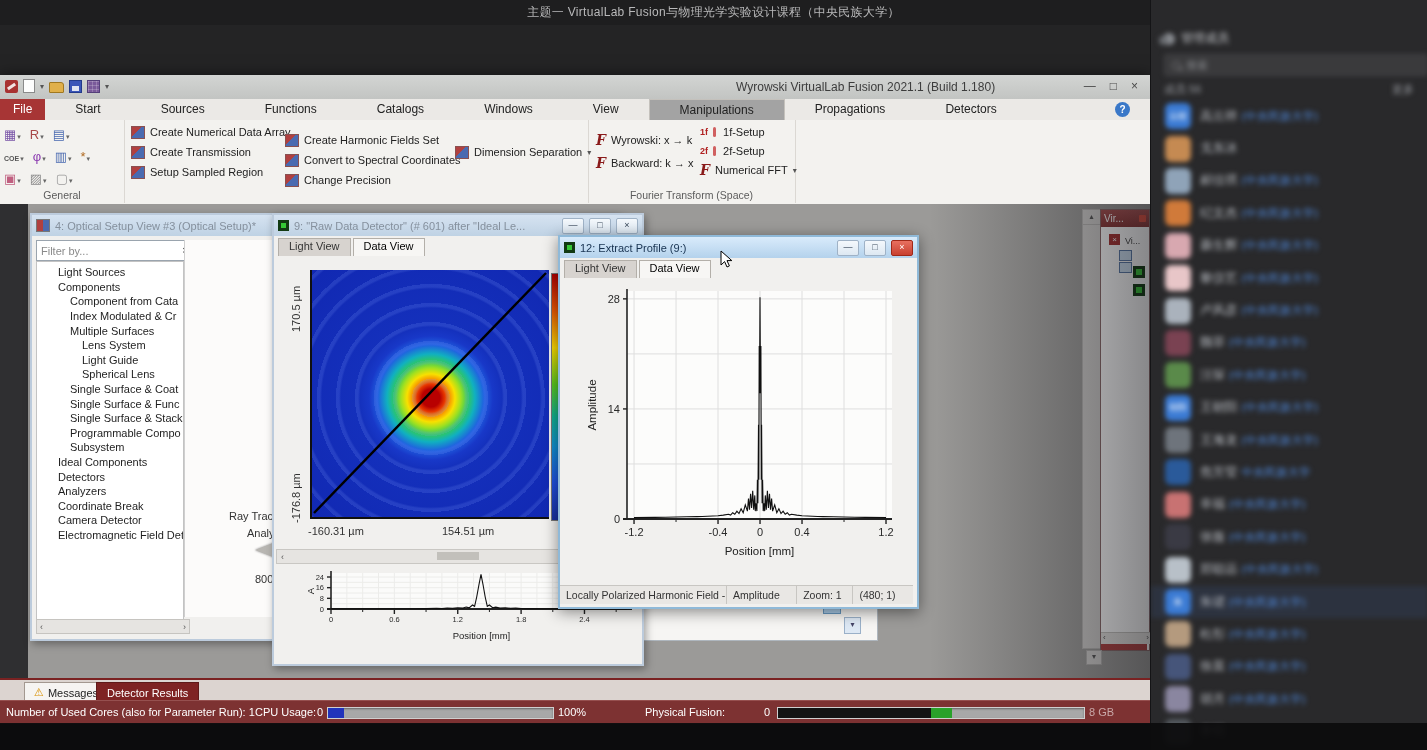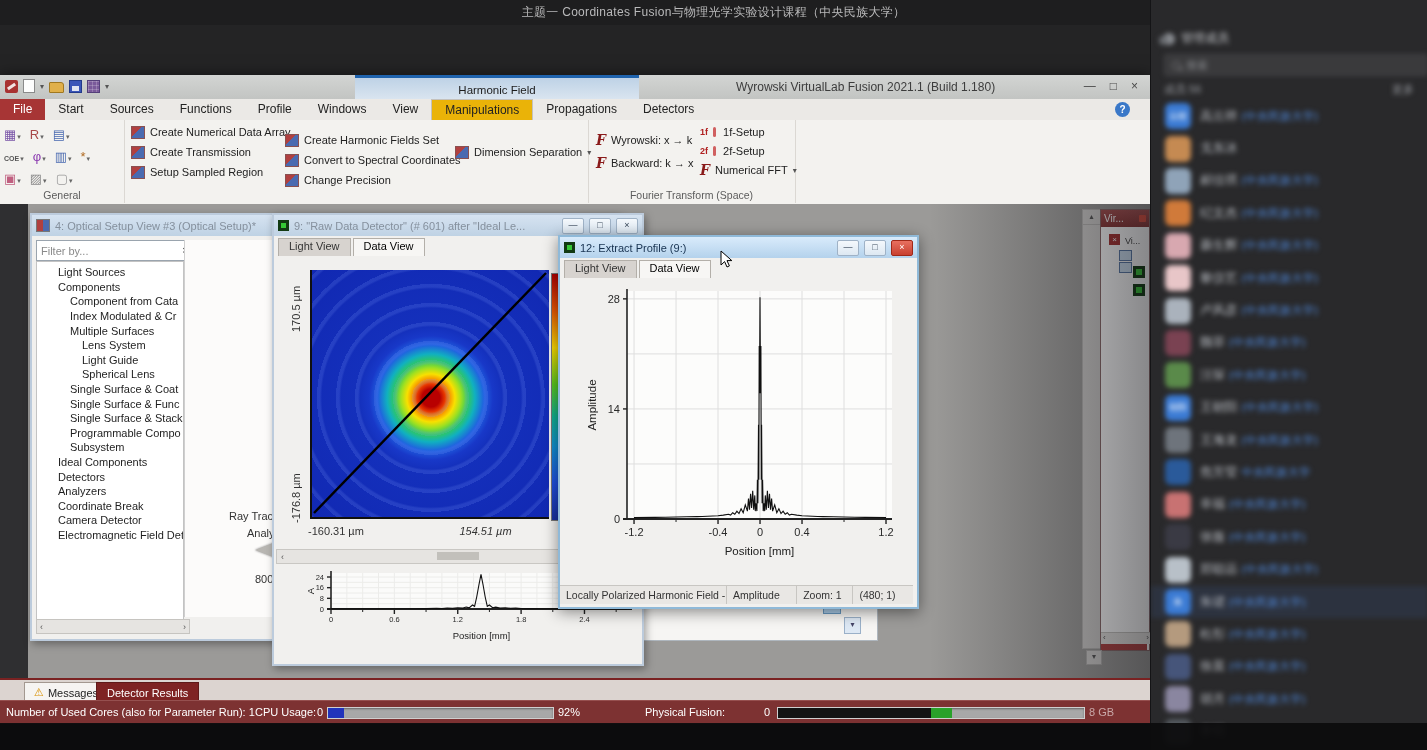--- a/index.html
+++ b/index.html
@@ -28,22 +28,22 @@
   .caret{font-size:8px;color:#555;}
   #ctxband{left:355px;top:0;width:284px;height:24px;background:linear-gradient(#bed2e6,#dde7f1);border-top:3px solid #1f63ad;
            display:flex;align-items:center;justify-content:center;font-size:11.5px;color:#1c1c1c;}
   #apptitle{left:736px;top:5px;font-size:12px;color:#3c3c3c;}
   .wbtns{position:absolute;display:flex;gap:14px;}
   #mainbtns{right:12px;top:5px;}
   #mainbtns span{font-size:12px;color:#4a4a4a;line-height:12px;}
   
   #tabrow{left:0;top:24px;width:1150px;height:21px;background:#ebe9e6;display:flex;align-items:stretch;}
   .ftab{background:#a73535;color:#fff;font-size:12px;padding:3px 13px;}
-  .rtab{font-size:12px;color:#222;padding:3px 13px;}
-  .rtab.active{background:#eab308;border:1px solid #c4c1bc;border-bottom:none;}
+  .rtab{font-size:12px;color:#222;padding:3px 30px;}
+  .rtab.active{background:#a3a3a3;border:1px solid #c4c1bc;border-bottom:none;}
   #helpq{position:absolute;right:20px;top:27px;width:15px;height:15px;border-radius:50%;background:#3a78c8;color:#fff;
          font-size:10px;font-weight:bold;text-align:center;line-height:15px;}
   
   #ribbon{left:0;top:45px;width:1150px;height:84px;background:#f3f2ef;border-bottom:1px solid #c9c5c0;}
   .rgroup{position:absolute;top:0;height:83px;border-right:1px solid #dbd8d3;}
   .glabel{position:absolute;bottom:2px;left:0;right:0;text-align:center;font-size:10.5px;color:#5c5c5c;}
   #g-general{left:0;width:124px;}
   .grow{position:absolute;left:4px;display:flex;gap:9px;align-items:center;}
   .gbtn b{font-weight:normal;font-size:13px;}
   .gbtn .sm{font-size:7px;font-weight:bold;letter-spacing:0;}
@@ -163,58 +163,55 @@
   .psuffix{font-size:11.5px;color:#4f87d8;margin-left:4px;white-space:nowrap;overflow:hidden;max-width:90px;}
   
   #cursor{left:720px;top:250px;z-index:30;}
 </style>
 </head>
 <body>
 
 <div id="stage">
 
   <div class="abs" id="topbar">
-    <span class="t">主题一  Coordinates Fusion与物理光学实验设计课程（中央民族大学）</span>
+    <span class="t">主题一  VirtualLab Fusion与物理光学实验设计课程（中央民族大学）</span>
   </div>
   <div class="abs" id="sharebg"></div>
 
   <div class="abs" id="app">
 
     <div class="abs" id="titlebar">
       <div class="qat">
         <span class="qi i-logo"></span>
         <span class="qi i-page"></span>
         <span class="caret">▾</span>
         <span class="qi i-folder"></span>
         <span class="qi i-save"></span>
         <span class="qi i-calc"></span>
         <span class="caret">▾</span>
       </div>
-      <div class="abs" id="ctxband">
-        <span>Harmonic Field</span>
-      </div>
       <div class="abs" id="apptitle">Wyrowski VirtualLab Fusion 2021.1 (Build 1.180)</div>
       <div class="wbtns" id="mainbtns">
         <span>—</span>
         <span>□</span>
         <span>×</span>
       </div>
     </div>
 
     <div class="abs" id="tabrow">
       <span class="ftab">File</span>
       <span style="display:flex;">
 
           <span class="rtab">Start</span>
 
           <span class="rtab">Sources</span>
 
           <span class="rtab">Functions</span>
 
-          <span class="rtab">Profile</span>
+          <span class="rtab">Catalogs</span>
 
           <span class="rtab">Windows</span>
 
           <span class="rtab">View</span>
 
           <span class="rtab active">Manipulations</span>
 
           <span class="rtab">Propagations</span>
 
           <span class="rtab">Detectors</span>
@@ -480,21 +477,21 @@
         </div>
         <span class="ylab9" style="left:16px;top:117px;">170.5 µm</span>
         <span class="ylab9" style="left:16px;top:308px;">-176.8 µm</span>
         <div id="cmap">
           <svg width="237" height="247" style="position:absolute;left:0;top:0;">
             <line x1="2" y1="243" x2="234" y2="3" stroke="#000" stroke-width="2.4"></line>
           </svg>
         </div>
         <div id="cbar"></div>
         <span class="xlab9" style="left:34px;">-160.31 µm</span>
-        <span class="xlab9" style="left:150px;width:123px;text-align:center;font-style:italic;">154.51 µm</span>
+        <span class="xlab9" style="left:168px;width:123px;text-align:left;">154.51 µm</span>
         <div id="w9scroll">
           <span class="ar">‹</span>
           <span id="w9thumb"></span>
         </div>
         <svg id="chart9b" width="368" height="97" style="position:absolute;left:0;top:350px;">
             <rect x="57" y="8" width="301" height="36" fill="#fbfbfa"></rect>
             <line x1="57" y1="8" x2="57" y2="44" stroke="#ececea" stroke-width="1"></line>
             <line x1="72.84210526315789" y1="8" x2="72.84210526315789" y2="44" stroke="#ececea" stroke-width="1"></line>
             <line x1="88.68421052631578" y1="8" x2="88.68421052631578" y2="44" stroke="#ececea" stroke-width="1"></line>
             <line x1="104.52631578947368" y1="8" x2="104.52631578947368" y2="44" stroke="#ececea" stroke-width="1"></line>
@@ -620,21 +617,21 @@
       </div>
     </div>
 
     <div class="abs" id="sbar">
       <span class="st" style="left:6px;">Number of Used Cores (also for Parameter Run): 1</span>
       <span class="st" style="left:255px;">CPU Usage:</span>
       <span class="st" style="left:317px;">0</span>
       <div class="track" style="left:327px;width:225px;">
         <div id="cpufill" style="width: 7%;"></div>
       </div>
-      <span class="st" style="left:558px;">92%</span>
+      <span class="st" style="left:558px;">100%</span>
       <span class="st" style="left:645px;">Physical Fusion:</span>
       <span class="st" style="left:764px;">0</span>
       <div class="track" style="left:777px;width:306px;">
         <div id="memblack" style="width: 50%;"></div>
         <div id="memgreen" style="left: 50%; width: 7%;"></div>
       </div>
       <span class="st dim" style="left:1089px;">8 GB</span>
     </div>
   </div>
 

